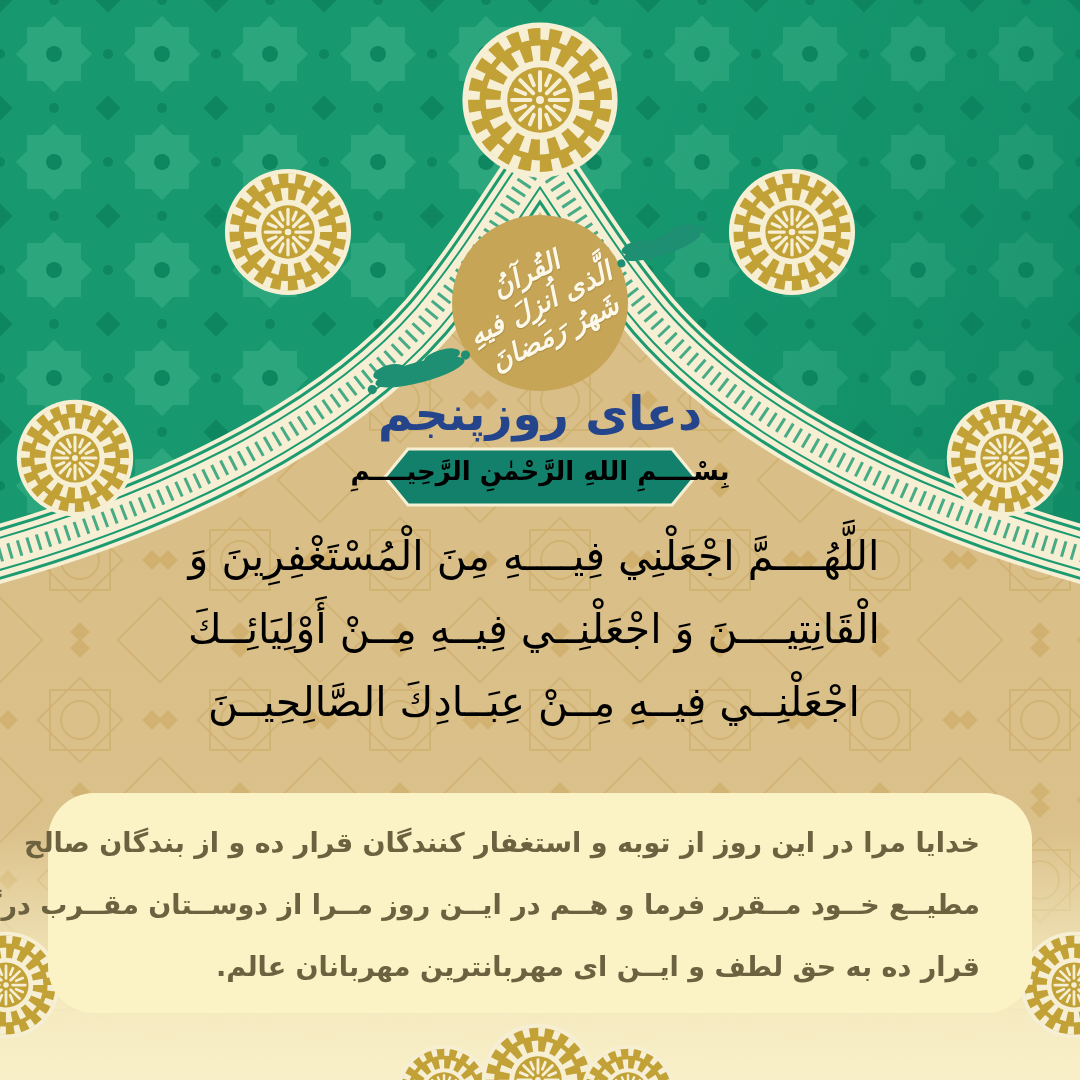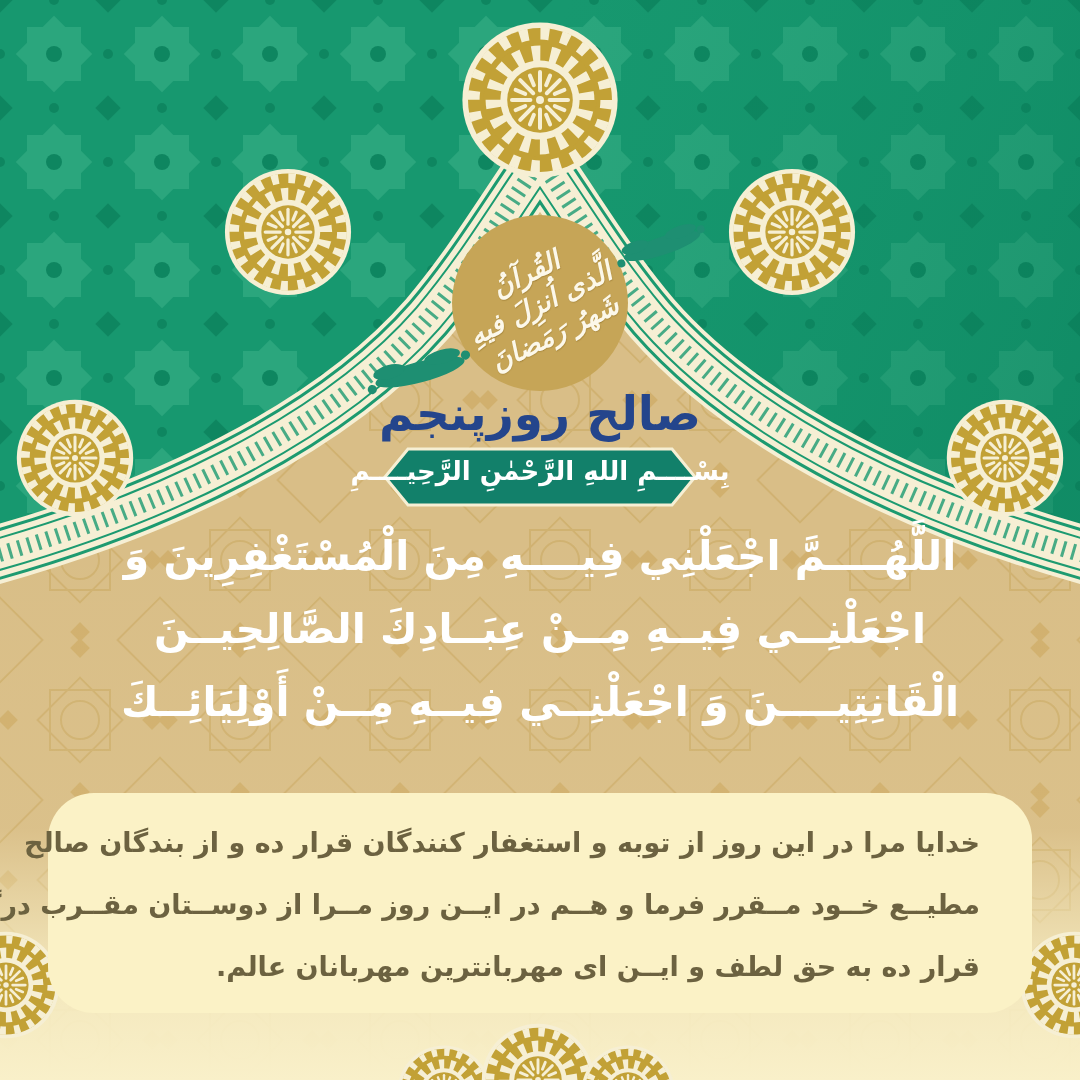--- a/index.html
+++ b/index.html
@@ -22,27 +22,27 @@
 
   
   .day-title{
     left:0;top:386px;width:1080px;text-align:center;direction:rtl;
     color:#24458C;font-size:47px;font-weight:bold;letter-spacing:1px;
   }
 
   
   .basmala-text{
     left:0;top:456px;width:1080px;text-align:center;direction:rtl;
-    color:#ffffff;font-size:26px;font-weight:bold;
+    color:#000000;font-size:26px;font-weight:bold;
   }
 
   
   .dua{
-    left:38px;top:520px;width:1004px;text-align:center;direction:rtl;
-    color:#ffffff;font-weight:bold;font-size:41px;line-height:73px;
+    left:32px;top:520px;width:1004px;text-align:center;direction:rtl;
+    color:#000000;font-weight:normal;font-size:41px;line-height:73px;
   }
   .dua .line{white-space:nowrap;}
 
   
   .translation-box{
     left:48px;top:793px;width:984px;height:220px;
     background:#FBF2C6;border-radius:46px;z-index:1;
   }
   .translation{
     left:100px;top:812px;width:880px;text-align:right;direction:rtl;
@@ -182,27 +182,27 @@
 </svg>
 
 <div class="layer translation-box"></div>
 
 <div class="layer medallion-text">
   <span>القُرآنُ</span>
   <span>الَّذی اُنزِلَ فیهِ</span>
   <span>شَهرُ رَمَضانَ</span>
 </div>
 
-<div class="layer day-title">صالح روزپنجم</div>
+<div class="layer day-title">دعای روزپنجم</div>
 
 <div class="layer basmala-text">بِسْــــمِ اللهِ الرَّحْمٰنِ الرَّحِیــــمِ</div>
 
 <div class="layer dua">
   <div class="line">اللَّهُــــمَّ اجْعَلْنِي فِيــــهِ مِنَ الْمُسْتَغْفِرِينَ وَ</div>
+  <div class="line">الْقَانِتِيــــنَ وَ اجْعَلْنِــي فِيــهِ مِــنْ أَوْلِيَائِــكَ</div>
   <div class="line">اجْعَلْنِــي فِيــهِ مِــنْ عِبَــادِكَ الصَّالِحِيــنَ</div>
-  <div class="line">الْقَانِتِيــــنَ وَ اجْعَلْنِــي فِيــهِ مِــنْ أَوْلِيَائِــكَ</div>
 </div>
 
 <div class="layer translation">
   <div class="tline">خدایا مرا در این روز از توبه و استغفار کنندگان قرار ده و از بندگان صالح</div>
   <div class="tline">مطیــع خــود مــقرر فرما و هــم در ایــن روز مــرا از دوســتان مقــرب درگاه خــود</div>
   <div class="tline">قرار ده به حق لطف و ایــن ای مهربانترین مهربانان عالم.</div>
 </div>
 
 </body></html>

